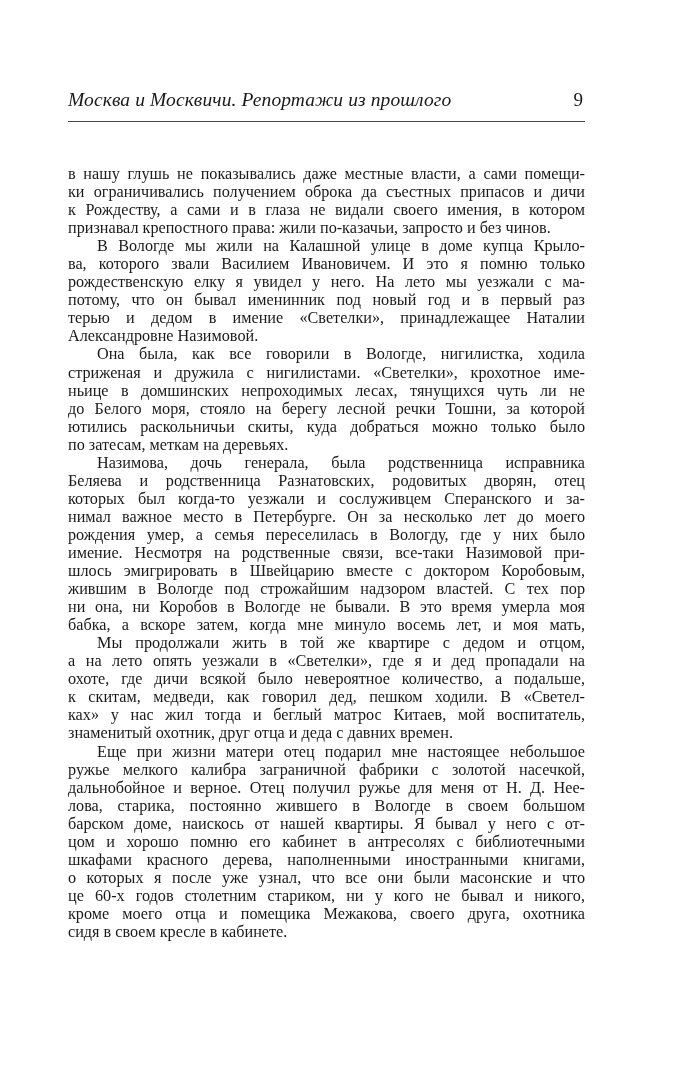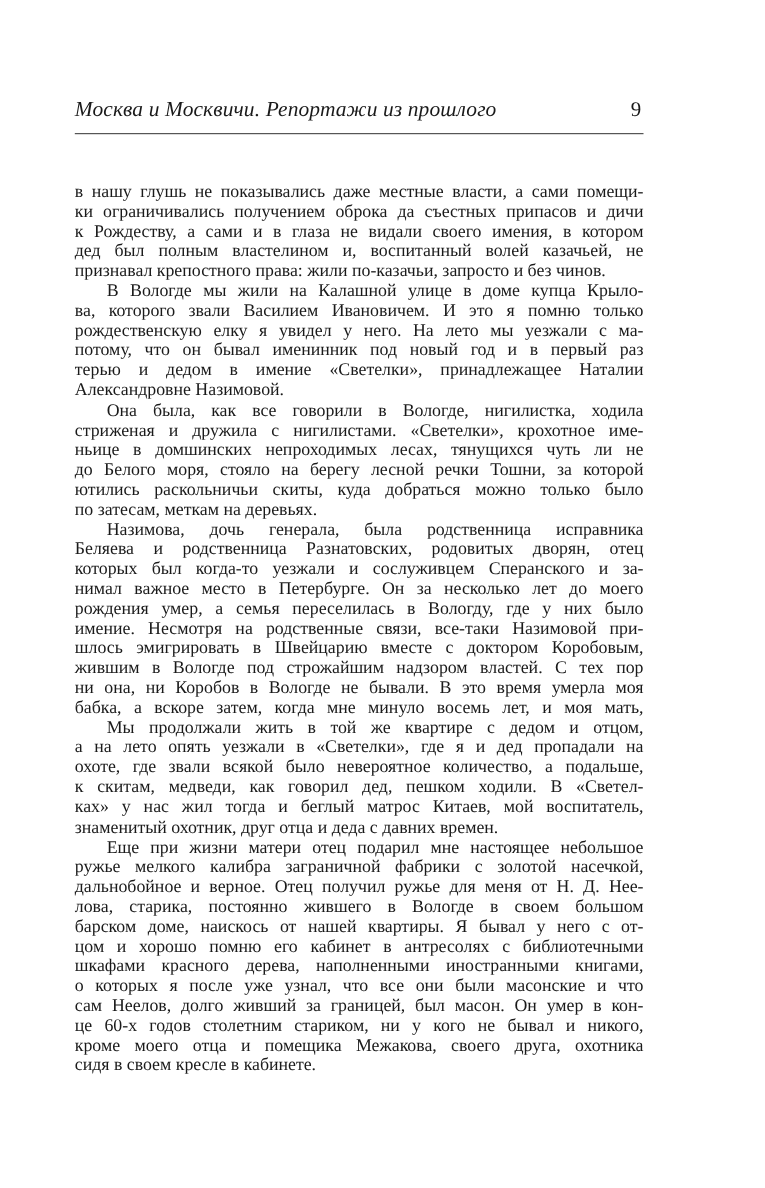--- a/index.html
+++ b/index.html
@@ -78,21 +78,20 @@
 <div class="page">
   <div class="running-header">
     <span class="header-title">Москва и Москвичи. Репортажи из прошлого</span>
     <span class="page-number">9</span>
   </div>
   <div class="body-text" id="body-text">
       <div class="paragraph">
         <span class="line">в нашу глушь не показывались даже местные власти, а сами помещи-</span>
         <span class="line">ки ограничивались получением оброка да съестных припасов и дичи</span>
         <span class="line">к Рождеству, а сами и в глаза не видали своего имения, в котором</span>
-        <span class="line">дед был полным властелином и, воспитанный волей казачьей, не</span>
         <span class="line last">признавал крепостного права: жили по-казачьи, запросто и без чинов.</span>
       </div>
       <div class="paragraph">
         <span class="line indent">В Вологде мы жили на Калашной улице в доме купца Крыло-</span>
         <span class="line">ва, которого звали Василием Ивановичем. И это я помню только</span>
         <span class="line">рождественскую елку я увидел у него. На лето мы уезжали с ма-</span>
         <span class="line">потому, что он бывал именинник под новый год и в первый раз</span>
         <span class="line">терью и дедом в имение «Светелки», принадлежащее Наталии</span>
         <span class="line last">Александровне Назимовой.</span>
       </div>
@@ -112,33 +111,32 @@
         <span class="line">рождения умер, а семья переселилась в Вологду, где у них было</span>
         <span class="line">имение. Несмотря на родственные связи, все-таки Назимовой при-</span>
         <span class="line">шлось эмигрировать в Швейцарию вместе с доктором Коробовым,</span>
         <span class="line">жившим в Вологде под строжайшим надзором властей. С тех пор</span>
         <span class="line">ни она, ни Коробов в Вологде не бывали. В это время умерла моя</span>
         <span class="line">бабка, а вскоре затем, когда мне минуло восемь лет, и моя мать,</span>
       </div>
       <div class="paragraph">
         <span class="line indent">Мы продолжали жить в той же квартире с дедом и отцом,</span>
         <span class="line">а на лето опять уезжали в «Светелки», где я и дед пропадали на</span>
-        <span class="line">охоте, где звали всякой было невероятное количество, а подальше,</span>
+        <span class="line">охоте, где дичи всякой было невероятное количество, а подальше,</span>
         <span class="line">к скитам, медведи, как говорил дед, пешком ходили. В «Светел-</span>
         <span class="line">ках» у нас жил тогда и беглый матрос Китаев, мой воспитатель,</span>
         <span class="line last">знаменитый охотник, друг отца и деда с давних времен.</span>
       </div>
       <div class="paragraph">
         <span class="line indent">Еще при жизни матери отец подарил мне настоящее небольшое</span>
         <span class="line">ружье мелкого калибра заграничной фабрики с золотой насечкой,</span>
         <span class="line">дальнобойное и верное. Отец получил ружье для меня от Н. Д. Нее-</span>
         <span class="line">лова, старика, постоянно жившего в Вологде в своем большом</span>
         <span class="line">барском доме, наискось от нашей квартиры. Я бывал у него с от-</span>
         <span class="line">цом и хорошо помню его кабинет в антресолях с библиотечными</span>
         <span class="line">шкафами красного дерева, наполненными иностранными книгами,</span>
         <span class="line">о которых я после уже узнал, что все они были масонские и что</span>
-        <span class="line">сам Неелов, долго живший за границей, был масон. Он умер в кон-</span>
         <span class="line">це 60-х годов столетним стариком, ни у кого не бывал и никого,</span>
         <span class="line">кроме моего отца и помещика Межакова, своего друга, охотника</span>
         <span class="line last">сидя в своем кресле в кабинете.</span>
       </div>
     </div>
 </div>
 
 </body></html>

